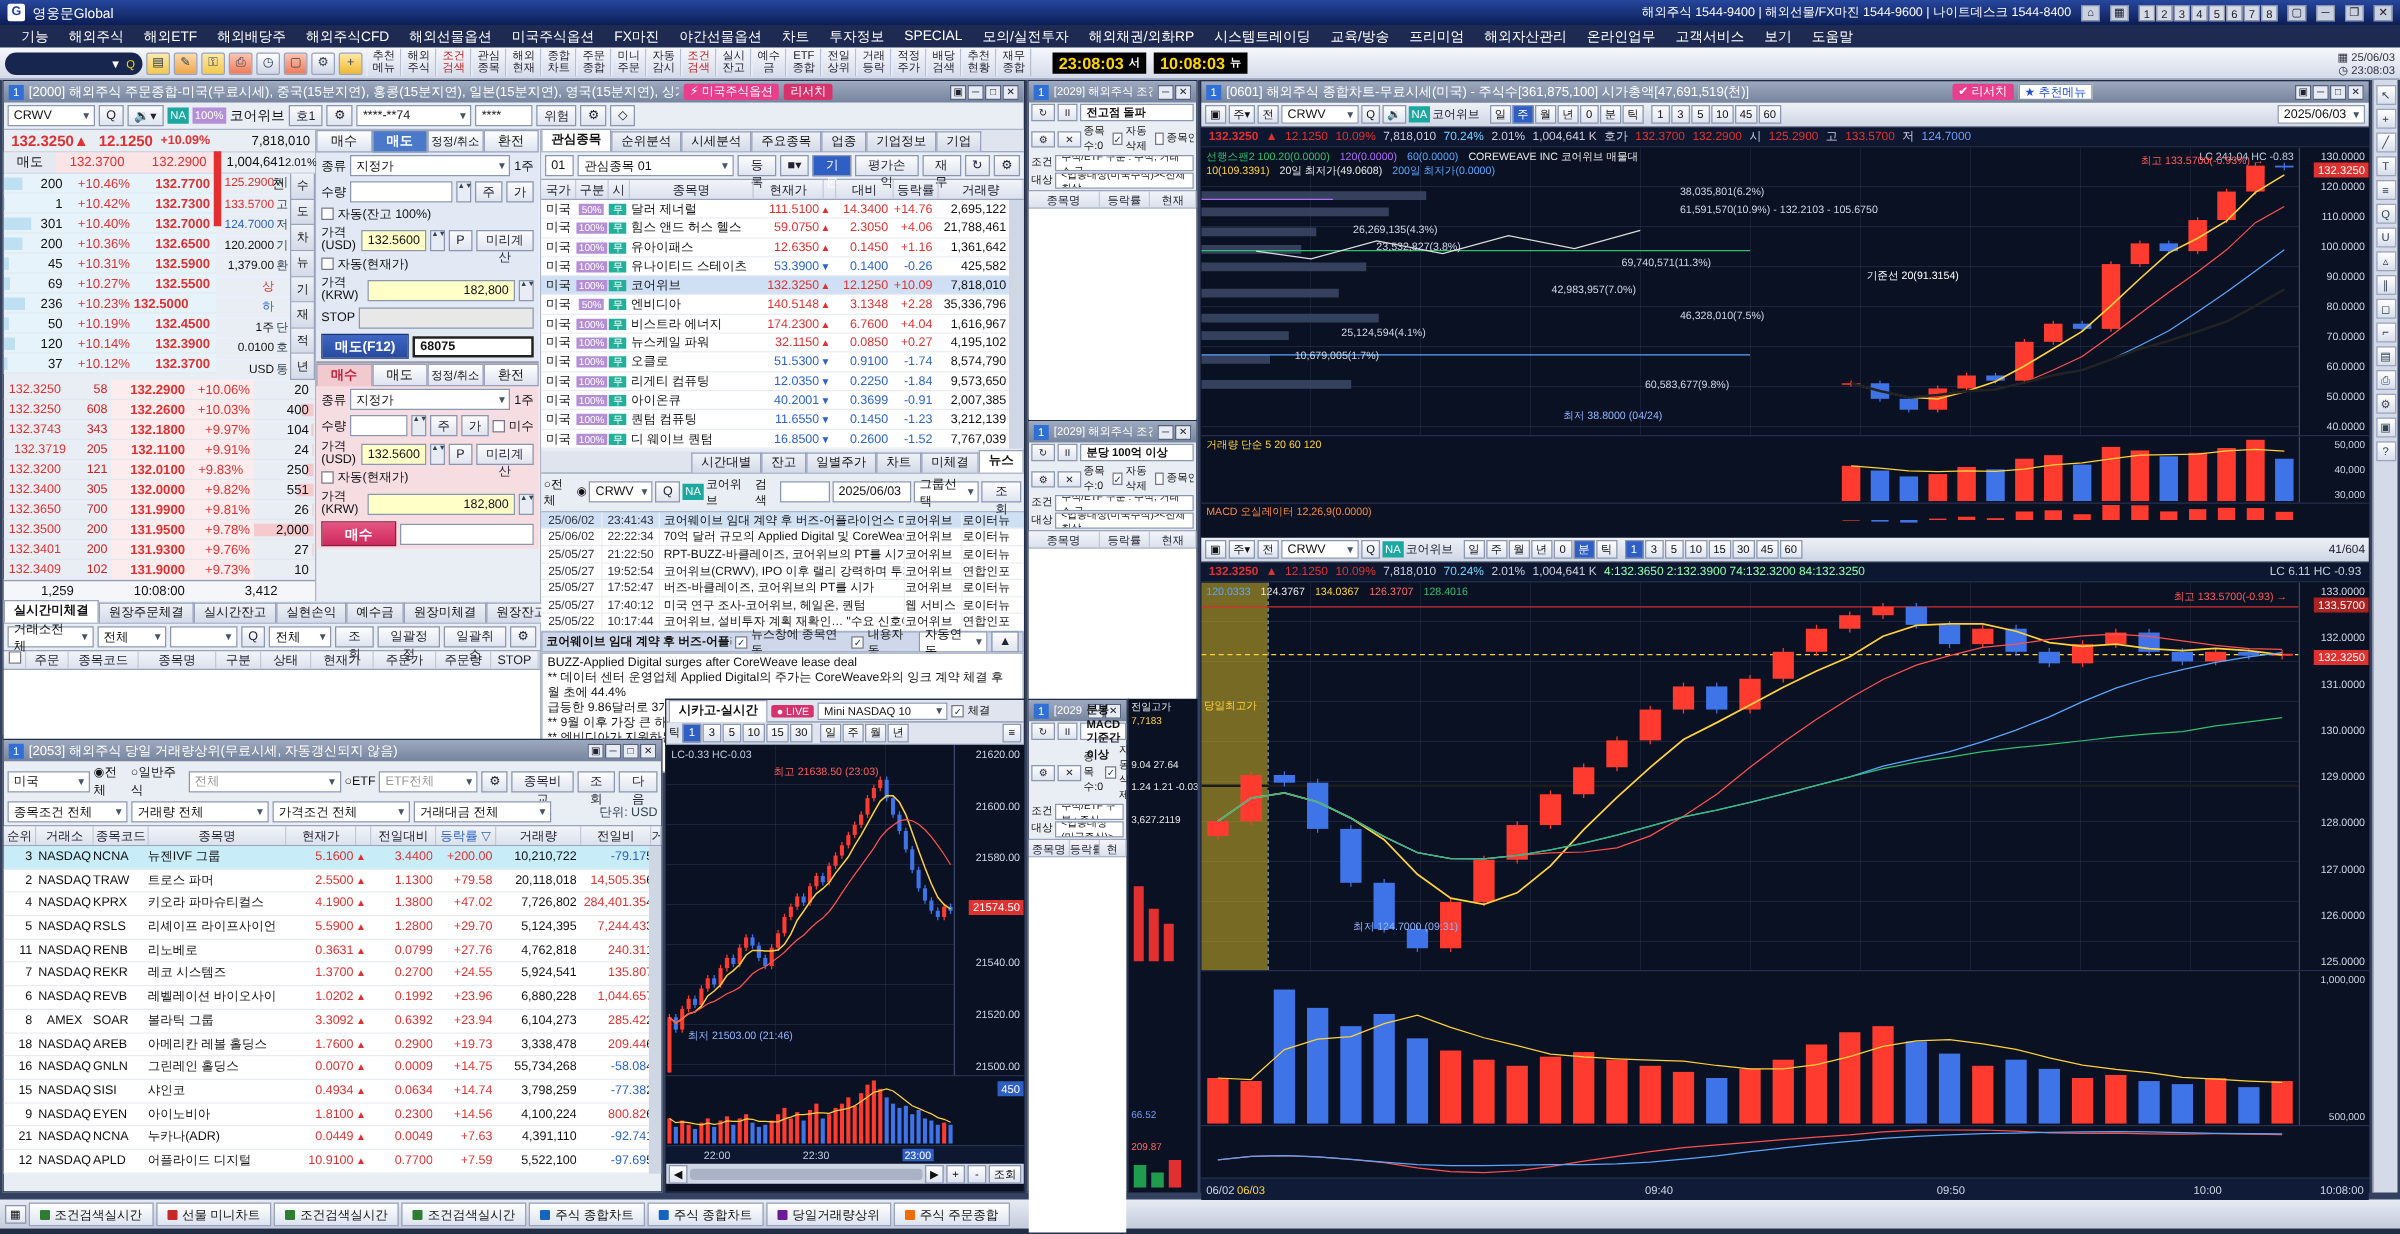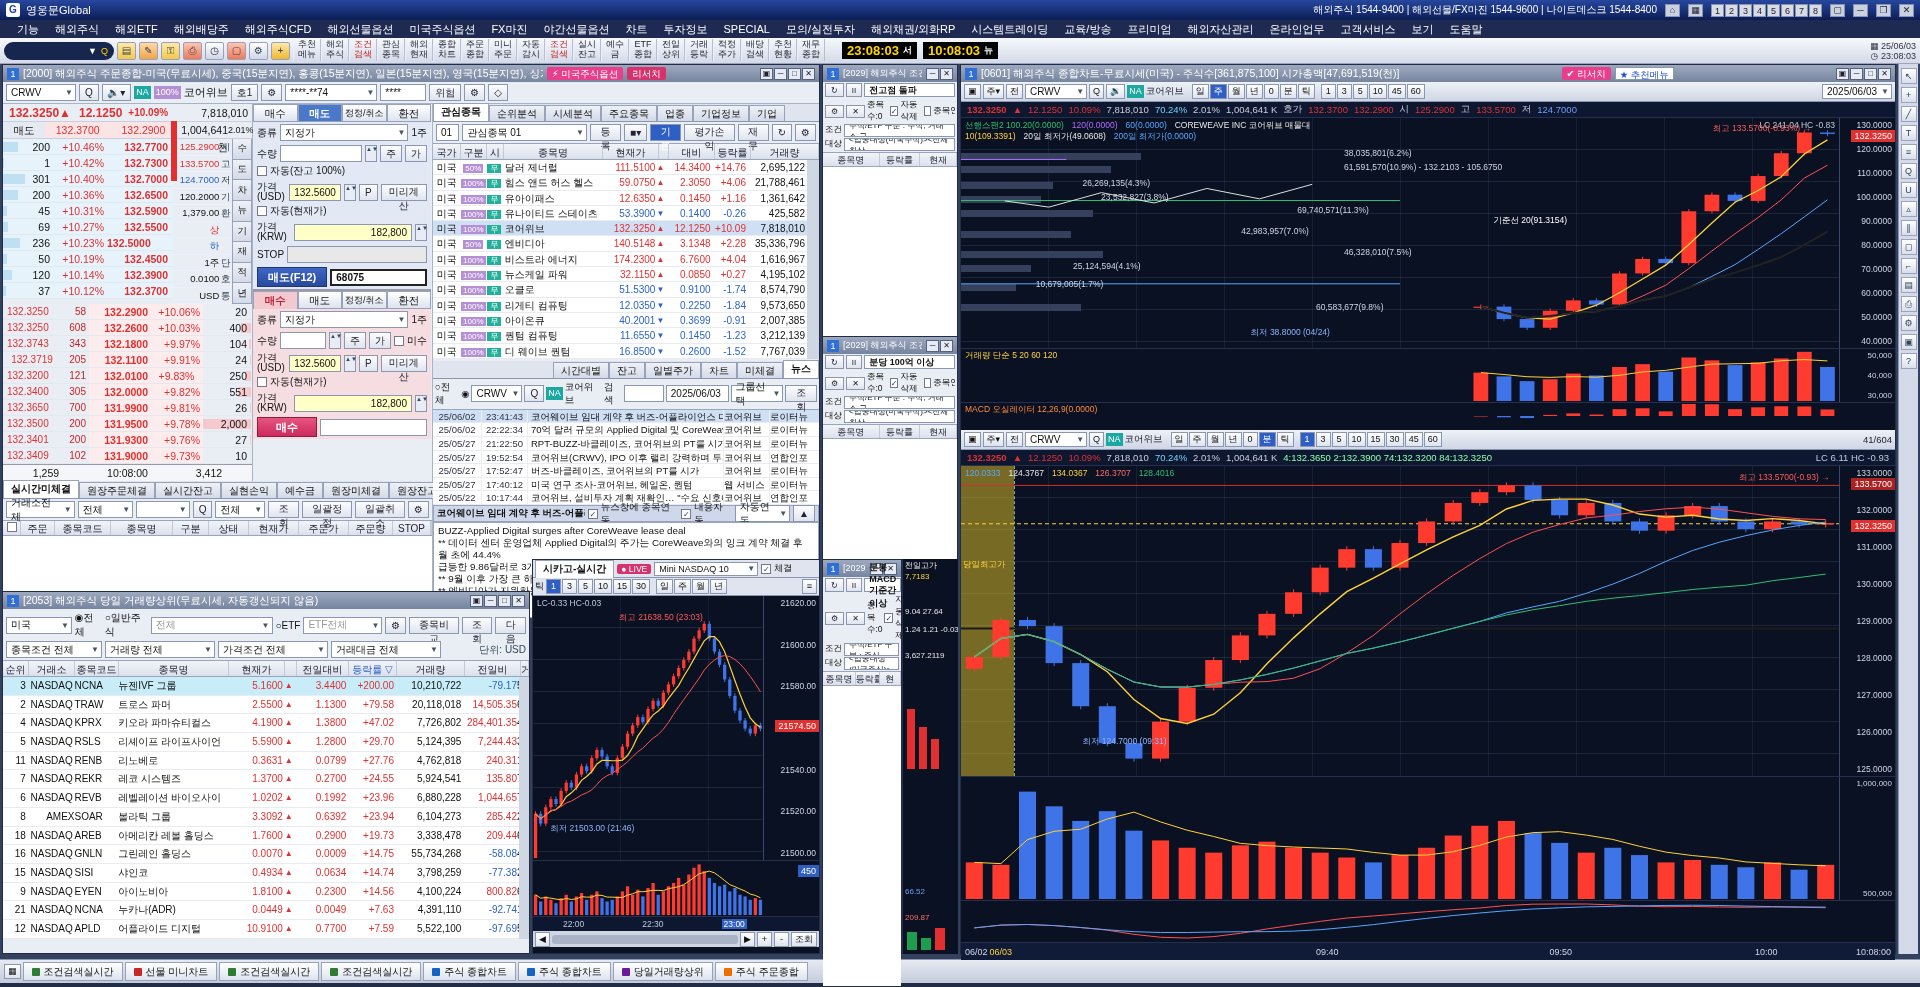--- a/index.html
+++ b/index.html
@@ -1061,21 +1061,21 @@
         <div class="cv" style="width:56px;text-align:right;">1.0202</div>
         <div class="cv" style="width:12px;text-align:center;font-size:8px;">▲</div>
         <div class="cv" style="width:52px;text-align:right;">0.1992</div>
         <div class="cv" style="width:48px;text-align:right;">+23.96</div>
         <div style="width:68px;text-align:right;">6,880,228</div>
         <div style="width:56px;text-align:right;;color:#e03131">1,044.65</div>
         <div style="flex:1;text-align:right;padding-right:2px;">7,585</div>
       </div>
         <div class="trow dir-up" style="height:18.7px;line-height:18.7px;font-size:10px;">
         <div style="width:26px;text-align:right;padding-right:3px;">8</div>
-        <div style="width:46px;text-align:right;">AMEX</div>
+        <div style="width:46px;text-align:center;">AMEX</div>
         <div style="width:44px;">SOAR</div>
         <div style="width:110px;">볼라틱 그룹</div>
         <div class="cv" style="width:56px;text-align:right;">3.3092</div>
         <div class="cv" style="width:12px;text-align:center;font-size:8px;">▲</div>
         <div class="cv" style="width:52px;text-align:right;">0.6392</div>
         <div class="cv" style="width:48px;text-align:right;">+23.94</div>
         <div style="width:68px;text-align:right;">6,104,273</div>
         <div style="width:56px;text-align:right;;color:#e03131">285.42</div>
         <div style="flex:1;text-align:right;padding-right:2px;">25,090</div>
       </div>

